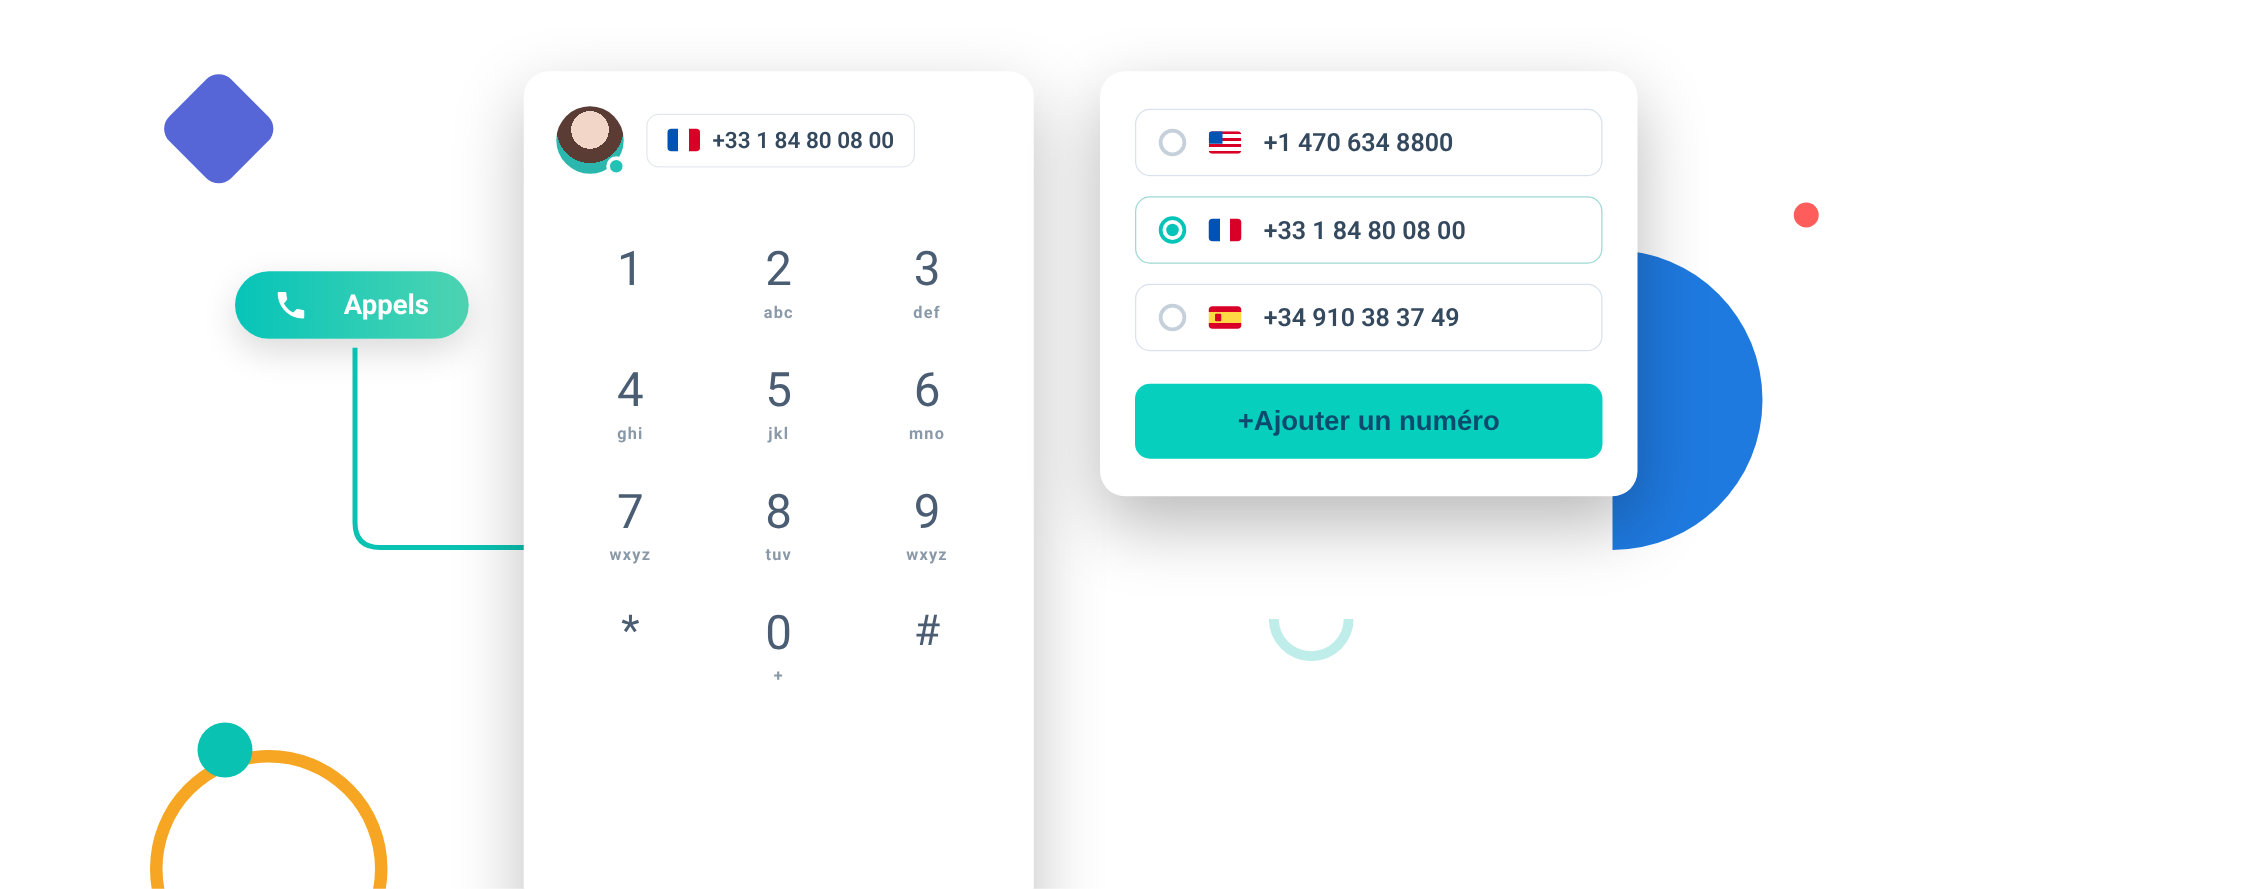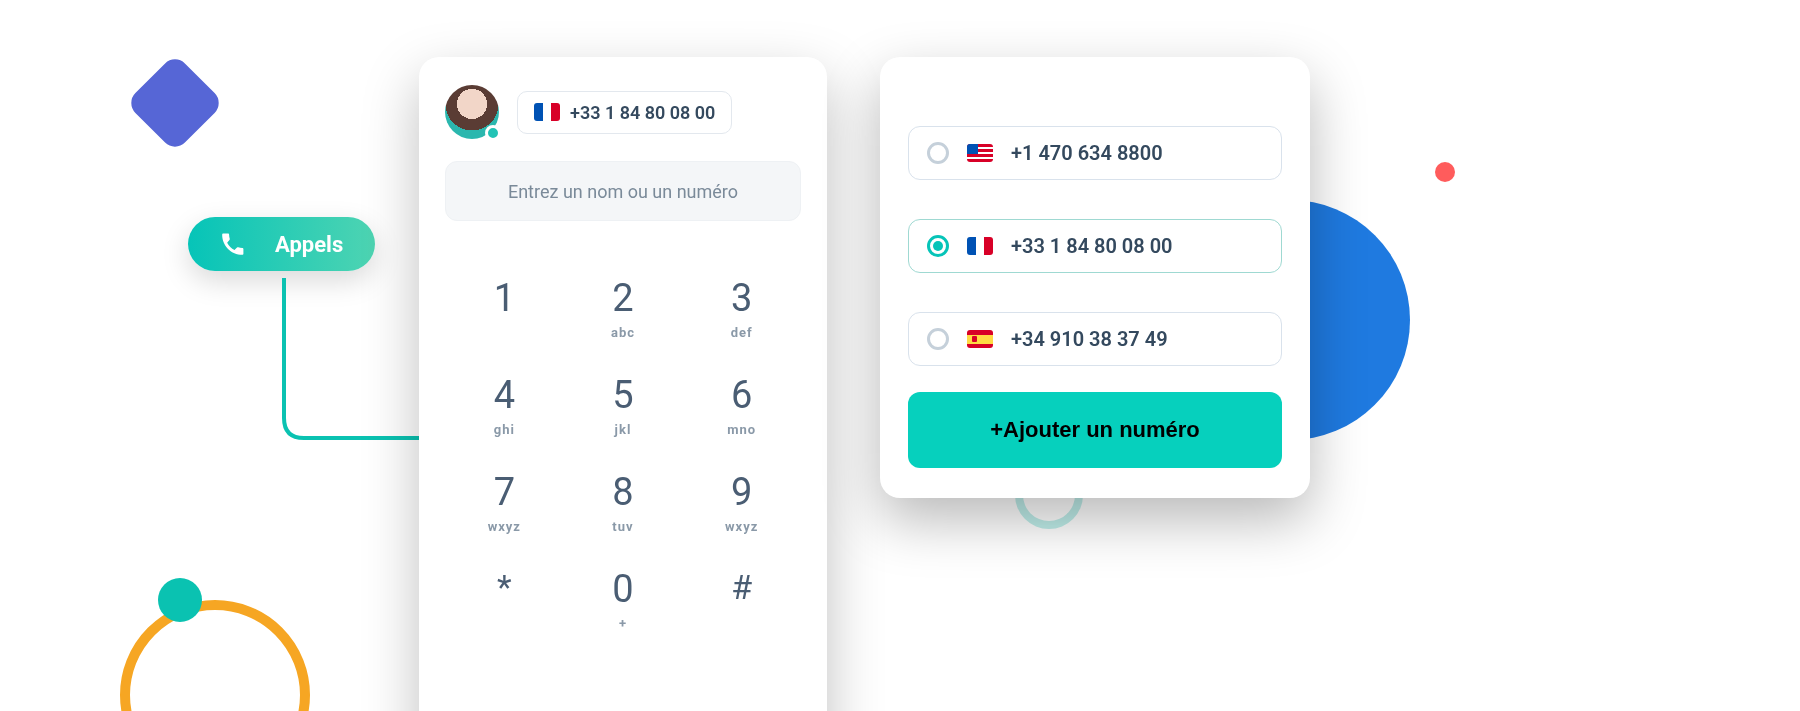--- a/index.html
+++ b/index.html
@@ -39,26 +39,26 @@
   .search { margin-top:22px; height:60px; border-radius:12px; background:#f4f6f8; border:1px solid #eef1f4; display:flex; align-items:center; justify-content:center; color:#7a8a99; font-size:18px; }
 
   .keypad { margin-top:58px; display:grid; grid-template-columns: repeat(3,1fr); row-gap:36px; justify-items:center; }
   .key { width:80px; text-align:center; cursor:pointer; }
   .key .d { font-size:38px; color:#4a5d73; font-weight:400; line-height:1; }
   .key .l { font-size:13px; color:#8a99a8; margin-top:8px; letter-spacing:1px;font-weight:bold; }
   .key.star .d, .key.hash .d { font-size:34px; }
 
   
   .numbers { position:absolute; left:880px; top:57px; width:430px; background:#fff; border-radius:20px; box-shadow: 0 22px 55px rgba(0,0,0,.28); padding:30px 28px 30px; }
-  .num-row { display:flex; align-items:center; gap:18px; border:1px solid #d9e2ec; border-radius:12px; padding:14px 18px; margin-bottom:16px; font-size:20px; color:#34495e; font-weight:600; cursor:pointer;margin-top:39px; }
+  .num-row { display:flex; align-items:center; gap:18px; border:1px solid #d9e2ec; border-radius:12px; padding:14px 18px; margin-bottom:16px; font-size:20px; color:#34495e; font-weight:600; cursor:pointer; }
   .num-row.selected { border-color:#9fd9d2; }
   .radio { width:22px; height:22px; border-radius:50%; border:3px solid #c5d0da; flex:0 0 22px; position:relative; }
   .num-row.selected .radio { border-color:#06c4b8; }
   .num-row.selected .radio::after { content:""; position:absolute; inset:3px; border-radius:50%; background:#06c4b8; }
-  .add-btn { margin-top:10px; width:100%; height:76px; border:none; border-radius:12px; background:#06d0bd; color:#000000; font-size:22px; font-weight:800; cursor:pointer; }
+  .add-btn { margin-top:10px; width:100%; height:60px; border:none; border-radius:12px; background:#06d0bd; color:#0c4a6e; font-size:22px; font-weight:800; cursor:pointer; }
 </style>
 </head>
 <body>
 
 <div class="stage">
   <div class="diamond"></div>
   <div class="half-blue"></div>
   <div class="half-teal-outline"></div>
   <div class="ring-yellow"></div>
   <div class="dot-teal"></div>
@@ -79,23 +79,20 @@
       <div class="avatar-wrap">
         <div class="avatar"></div>
         <div class="presence"></div>
       </div>
       <div class="chip">
         <span class="flag flag-fr"></span>
         <span>+33 1 84 80 08 00</span>
       </div>
     </div>
 
-    <div class="search">
-      <span>Entrez un nom ou un numéro</span>
-    </div>
 
     <div class="keypad">
       <div class="key">
           <div class="d">1</div>
           <div class="l"></div>
         </div>
       <div class="key">
           <div class="d">2</div>
           <div class="l">abc</div>
         </div>

